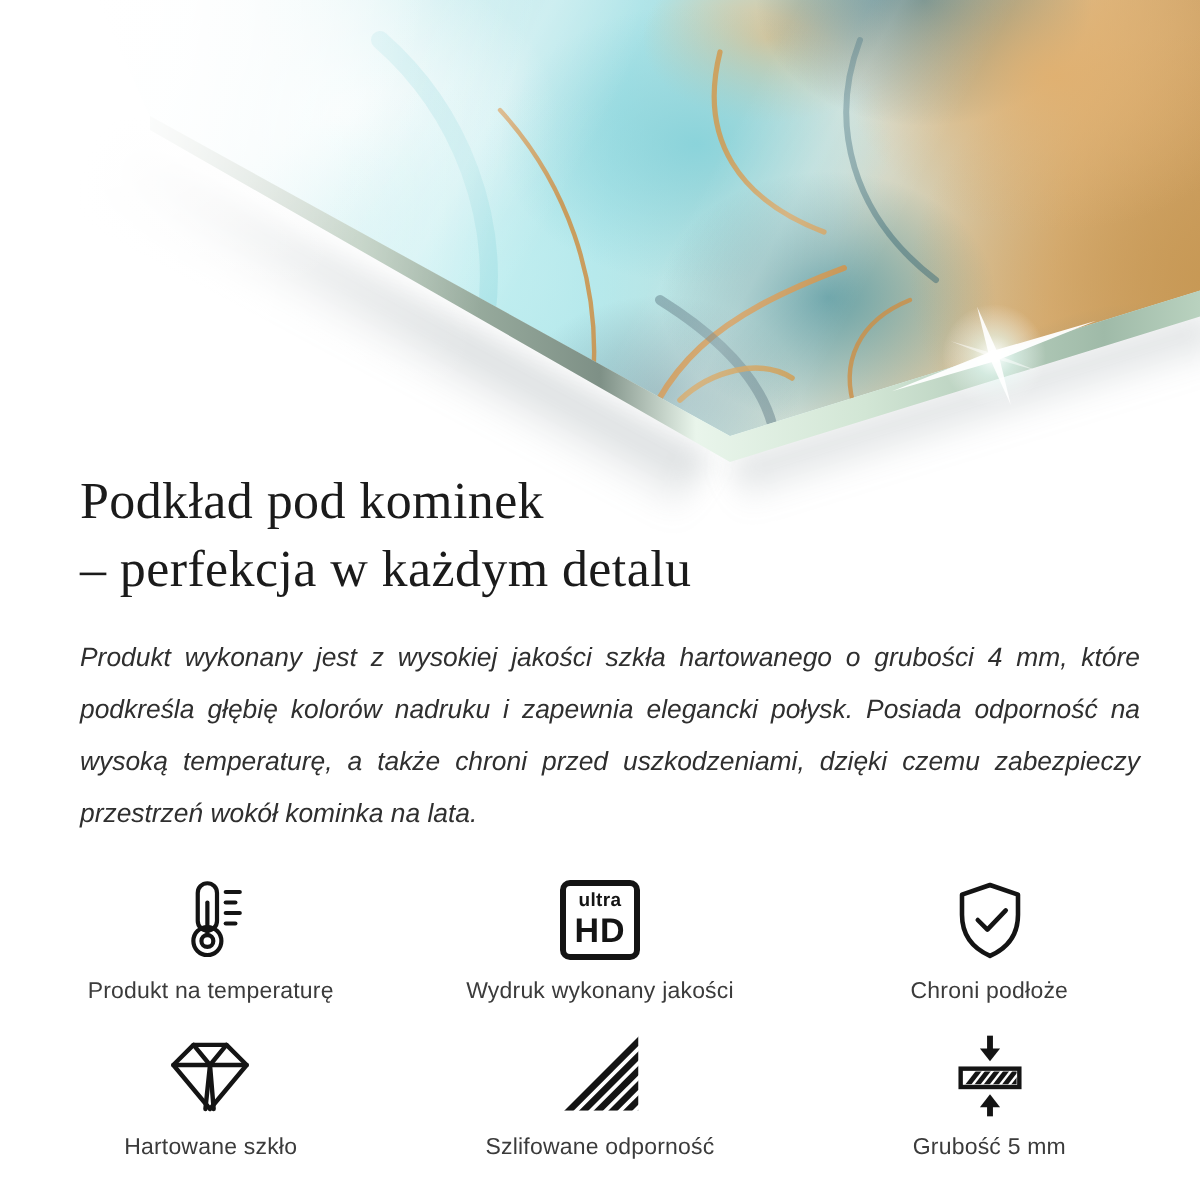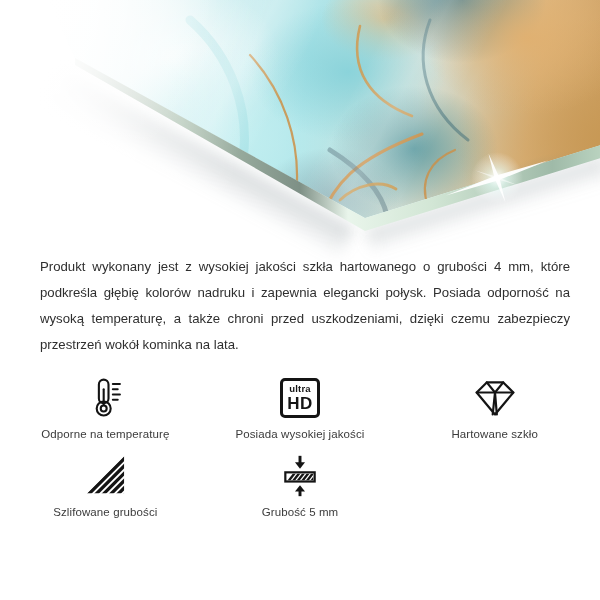--- a/index.html
+++ b/index.html
@@ -63,20 +63,21 @@
   .content{padding:0 36px 0 40px;}
   .title{
     font-family:"Liberation Serif", serif;font-weight:400;
     font-size:26px;line-height:34px;color:#1b1b1b;
     margin:-6px 0 0 0;letter-spacing:0.2px;
   }
   .description{
     margin:14px 0 0 0;width:530px;
     font-size:13.2px;line-height:26px;color:#2f2f2f;
     text-align:justify;
+    font-style:italic;
   }
   
   .features{
     margin:18px -28px 0 -32px;
     display:grid;grid-template-columns:repeat(3,1fr);row-gap:14px;
   }
   .feature{display:flex;flex-direction:column;align-items:center;}
   .feature .icon-box{height:44px;display:flex;align-items:center;justify-content:center;}
   .feature .label{margin-top:8px;font-size:11.5px;color:#3b3b3b;letter-spacing:0.1px;}
   .uhd-badge{
@@ -126,51 +127,64 @@
       <polygon points="-54,0 0,-2.6 54,0 0,2.6" opacity="0.95"></polygon>
       <polygon points="0,-26 2.4,0 0,26 -2.4,0" opacity="0.9"></polygon>
       <polygon points="-18,-14 0,-1.5 18,14 0,1.5" opacity="0.5"></polygon>
     </g>
     <circle cx="0" cy="0" r="3.2" fill="#ffffff"></circle>
   </svg>
 </div>
 
 <div class="content">
 
+  <h1 class="title">
+    <span>Podkład pod kominek</span><br>
+    <span>– perfekcja w każdym detalu</span>
+  </h1>
 
   <p class="description">Produkt wykonany jest z wysokiej jakości szkła hartowanego o grubości 4 mm, które podkreśla głębię kolorów nadruku i zapewnia elegancki połysk. Posiada odporność na wysoką temperaturę, a także chroni przed uszkodzeniami, dzięki czemu zabezpieczy przestrzeń wokół kominka na lata.</p>
 
   <div class="features">
 
     <div class="feature">
       <div class="icon-box">
         <svg width="42" height="44" viewBox="0 0 48 48" fill="none" stroke="#141414" stroke-width="2.4" stroke-linecap="round">
           <rect x="17" y="3" width="11" height="27" rx="5.5"></rect>
           <circle cx="22.5" cy="36" r="8"></circle>
           <circle cx="22.5" cy="36" r="3.4"></circle>
           <line x1="22.5" y1="14" x2="22.5" y2="32"></line>
           <line x1="33" y1="8" x2="41" y2="8"></line>
           <line x1="33" y1="14" x2="38.5" y2="14"></line>
           <line x1="33" y1="20" x2="41" y2="20"></line>
           <line x1="33" y1="26" x2="38.5" y2="26"></line>
         </svg>
       </div>
-      <span class="label">Odporne na temperaturę</span>
+      <span class="label">Produkt na temperaturę</span>
     </div>
 
     <div class="feature">
       <div class="icon-box">
         <div class="uhd-badge">
           <span class="l1">ultra</span>
           <span class="l2">HD</span>
         </div>
       </div>
-      <span class="label">Posiada wysokiej jakości</span>
-    </div>
-
+      <span class="label">Wydruk wykonany jakości</span>
+    </div>
+
+    <div class="feature">
+      <div class="icon-box">
+        <svg width="42" height="44" viewBox="0 0 48 48" fill="none" stroke="#141414" stroke-width="2.6" stroke-linejoin="round" stroke-linecap="round">
+          <path d="M24 4 L40 9.5 V21 C40 33.5 33 40.5 24 44.5 C15 40.5 8 33.5 8 21 V9.5 Z"></path>
+          <path d="M17 24 l5.5 5.5 L33 18.5"></path>
+        </svg>
+      </div>
+      <span class="label">Chroni podłoże</span>
+    </div>
 
     <div class="feature">
       <div class="icon-box">
         <svg width="44" height="44" viewBox="0 0 48 48" fill="none" stroke="#141414" stroke-width="2.4" stroke-linejoin="round" stroke-linecap="round">
           <path d="M15 7 H33 L44 18 L24 42 L4 18 Z"></path>
           <path d="M4 18 H44"></path>
           <path d="M15 7 L24 18 L33 7"></path>
           <path d="M24 18 L21.5 42"></path>
           <path d="M24 18 L26 42"></path>
         </svg>
@@ -190,21 +204,21 @@
             <line x1="-14" y1="56" x2="40" y2="2"></line>
             <line x1="-6" y1="56" x2="48" y2="2"></line>
             <line x1="2" y1="56" x2="56" y2="2"></line>
             <line x1="10" y1="56" x2="64" y2="2"></line>
             <line x1="18" y1="56" x2="72" y2="2"></line>
             <line x1="26" y1="56" x2="80" y2="2"></line>
             <line x1="34" y1="56" x2="88" y2="2"></line>
           </g>
         </svg>
       </div>
-      <span class="label">Szlifowane grubości</span>
+      <span class="label">Szlifowane odporność</span>
     </div>
 
     <div class="feature">
       <div class="icon-box">
         <svg width="46" height="44" viewBox="0 0 48 48">
           <defs>
               <clipPath id="barClip">
                 <rect x="9.5" y="21.5" width="29" height="7"></rect>
               </clipPath>
             </defs>

